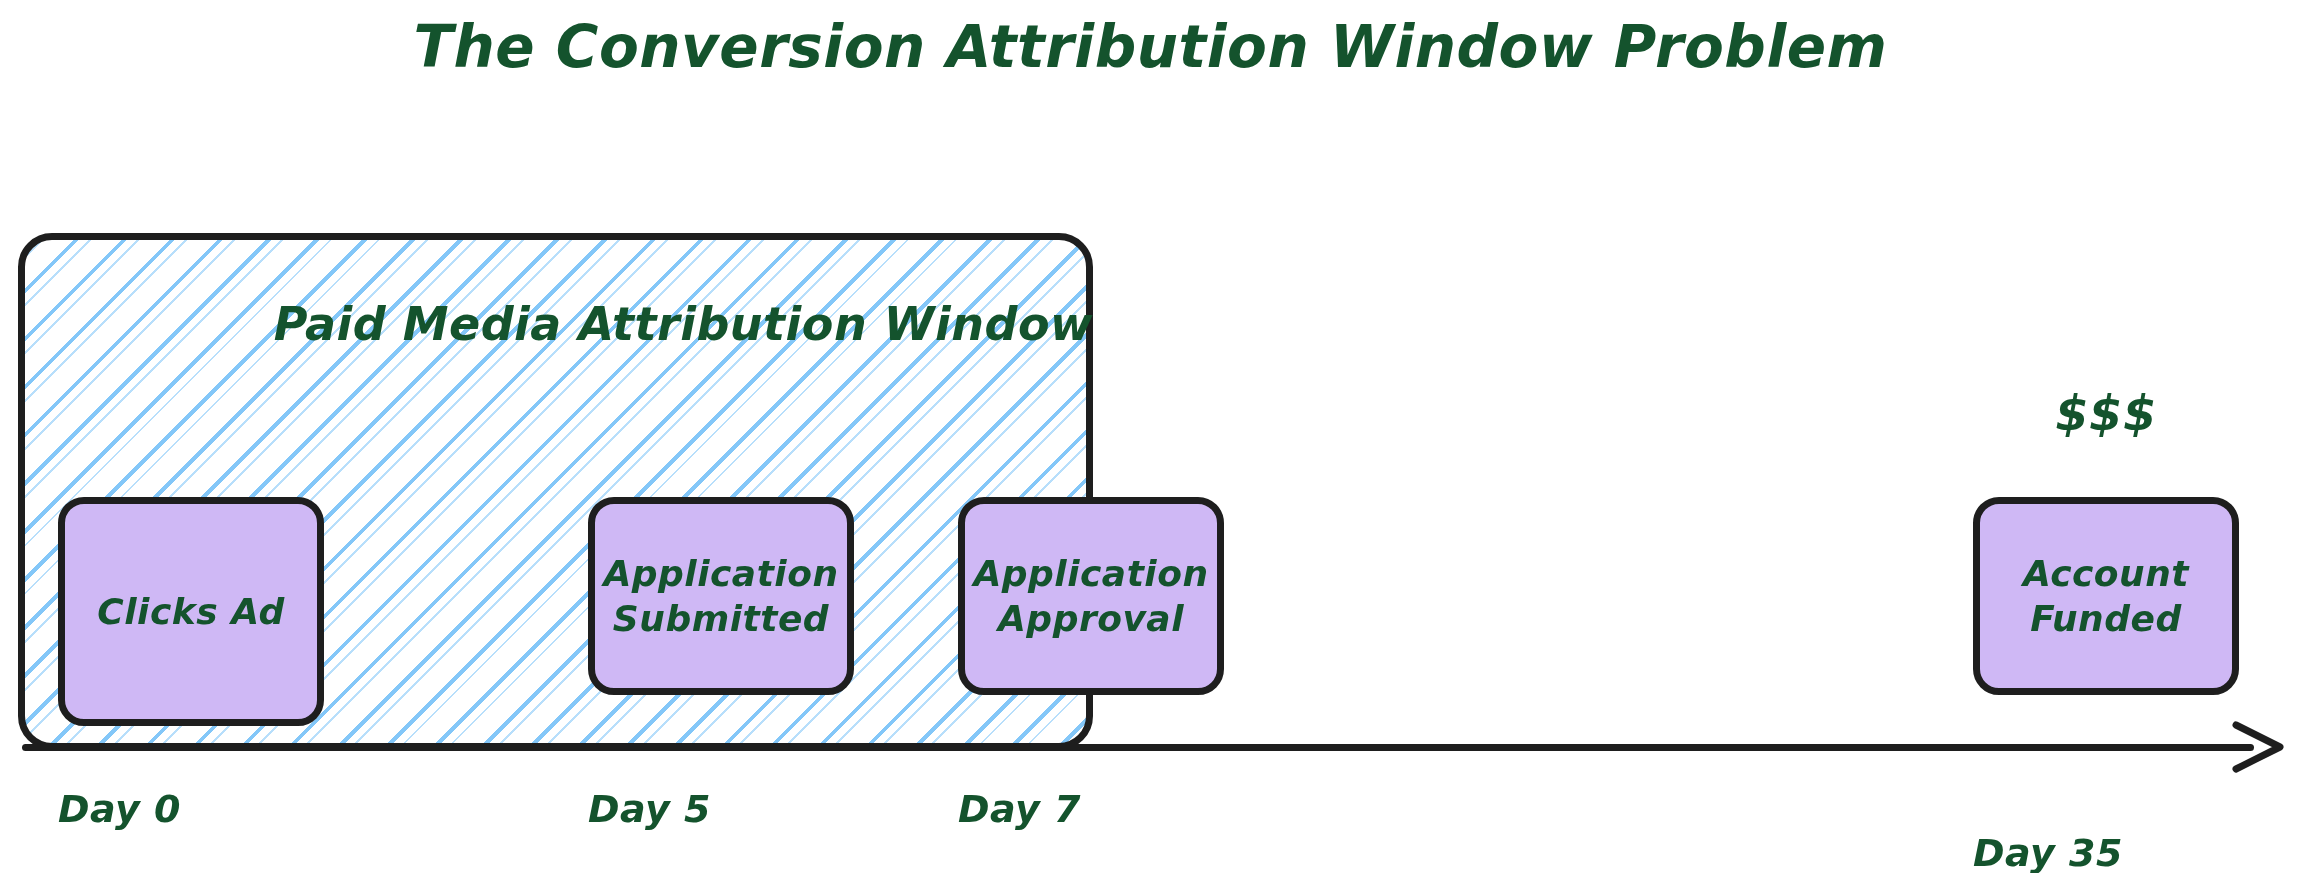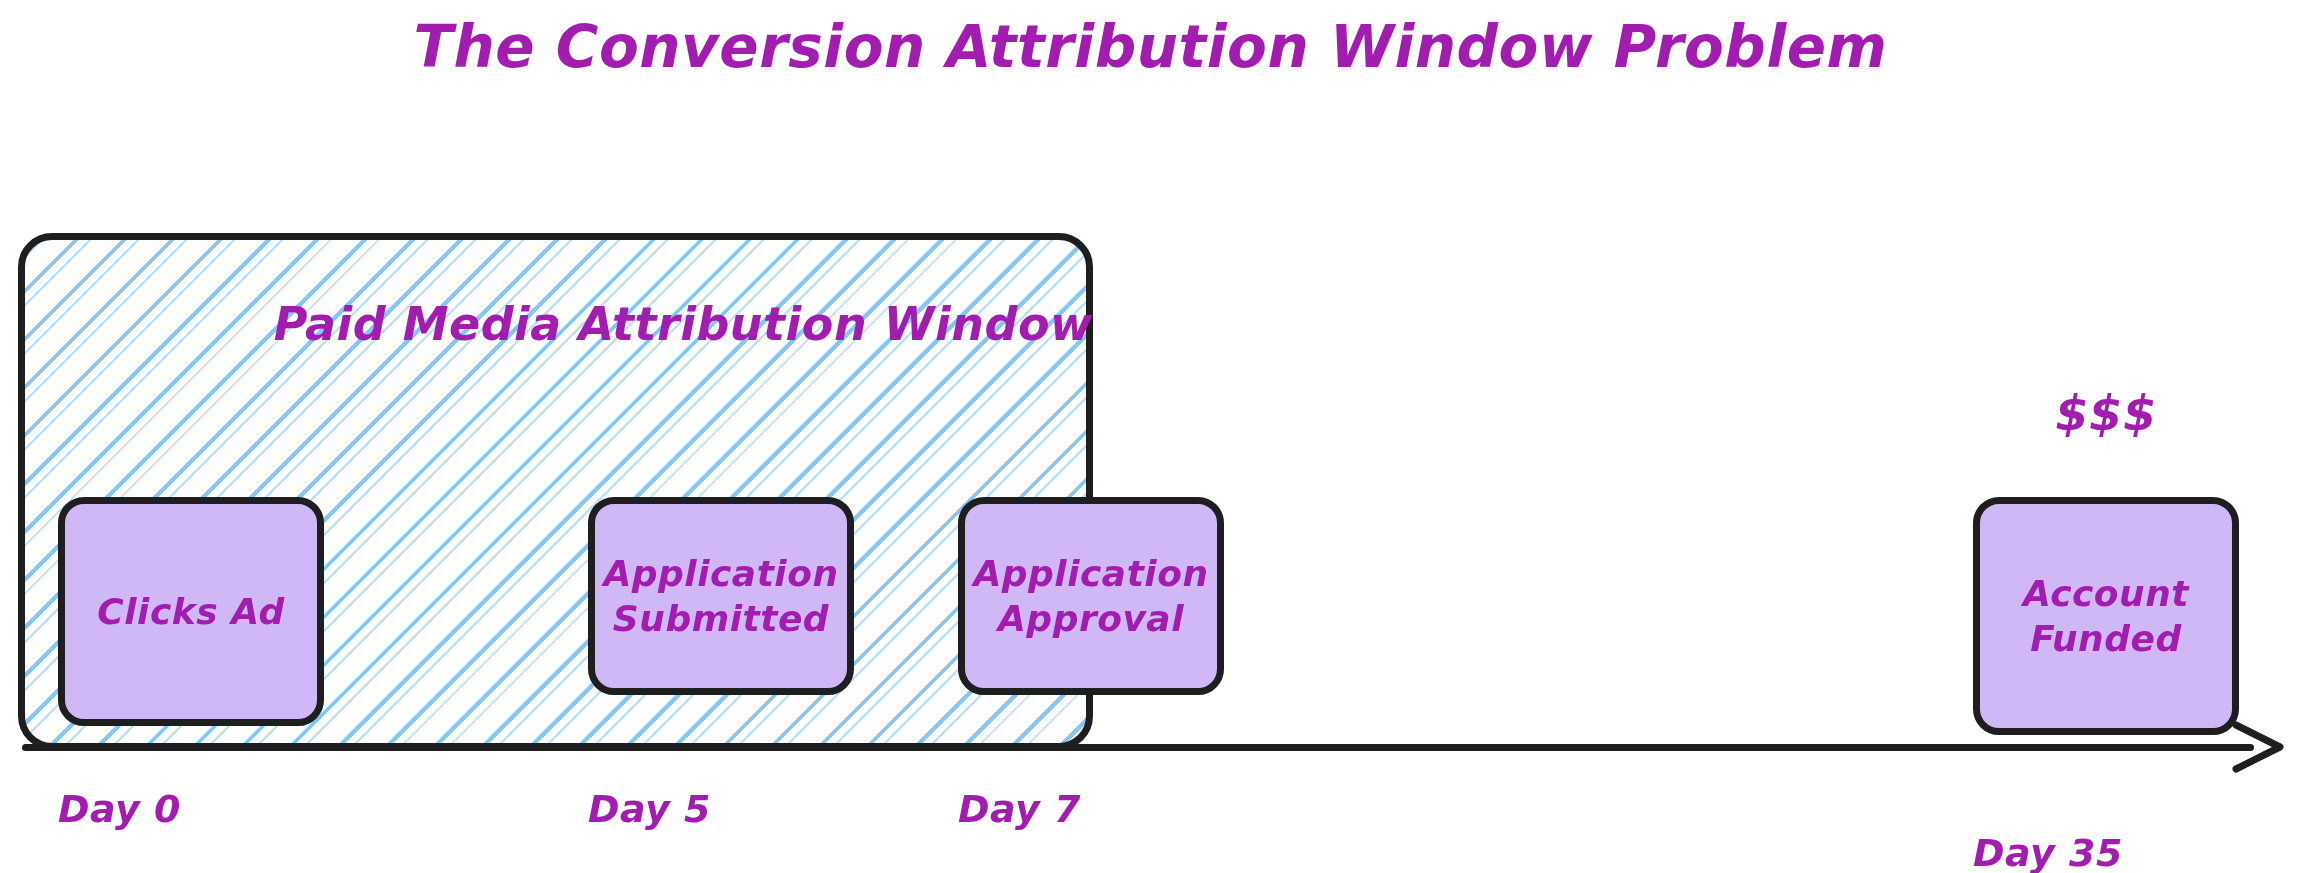--- a/index.html
+++ b/index.html
@@ -16,21 +16,21 @@
     width: 2301px;
     height: 873px;
     background: #ffffff;
     overflow: hidden;
   }
   .hand {
     font-family: "DejaVu Sans", sans-serif;
     font-style: italic;
     font-weight: 600;
     letter-spacing: 0.5px;
-    color: #a21caf;
+    color: #14532d;
   }
 
   
   #diagram-title {
     position: absolute;
     left: 0;
     top: 14px;
     width: 2301px;
     text-align: center;
     font-size: 58px;
@@ -110,21 +110,21 @@
   }
   .node .node-line {
     font-size: 36px;
     line-height: 45px;
     white-space: nowrap;
   }
 
   #node-clicks-ad    { left: 58px;   top: 497px; width: 266px; height: 229px; }
   #node-app-submit   { left: 588px;  top: 497px; width: 266px; height: 198px; }
   #node-app-approval { left: 958px;  top: 497px; width: 266px; height: 198px; }
-  #node-acct-funded  { left: 1973px; top: 497px; width: 266px; height: 238px; }
+  #node-acct-funded  { left: 1973px; top: 497px; width: 266px; height: 198px; }
 
   
   #money-annotation {
     position: absolute;
     left: 1973px;
     top: 385px;
     width: 266px;
     text-align: center;
     font-size: 48px;
     line-height: 56px;

